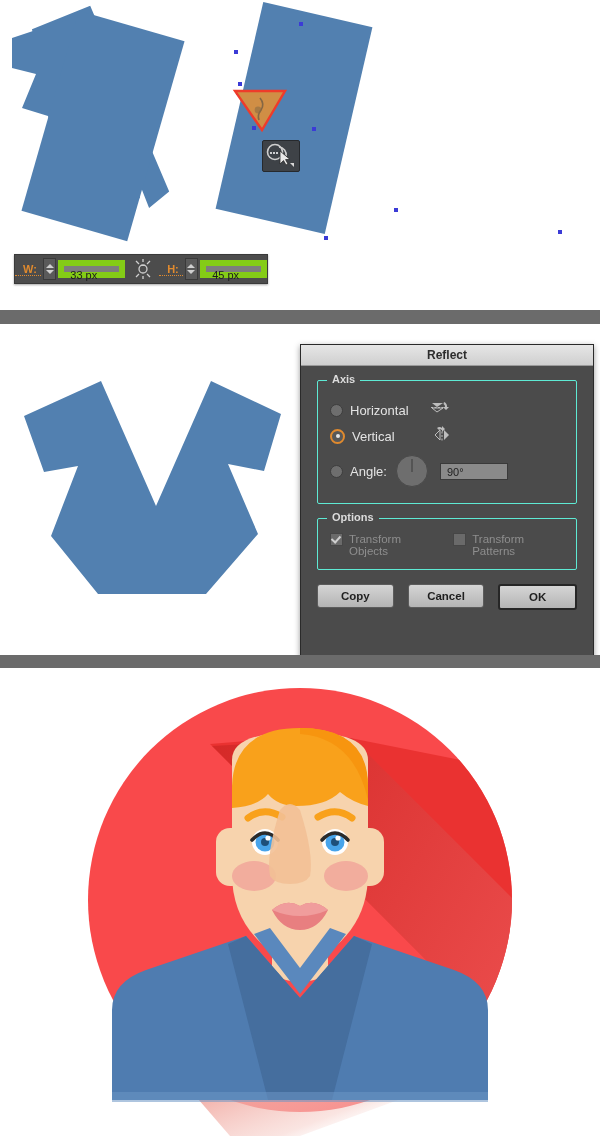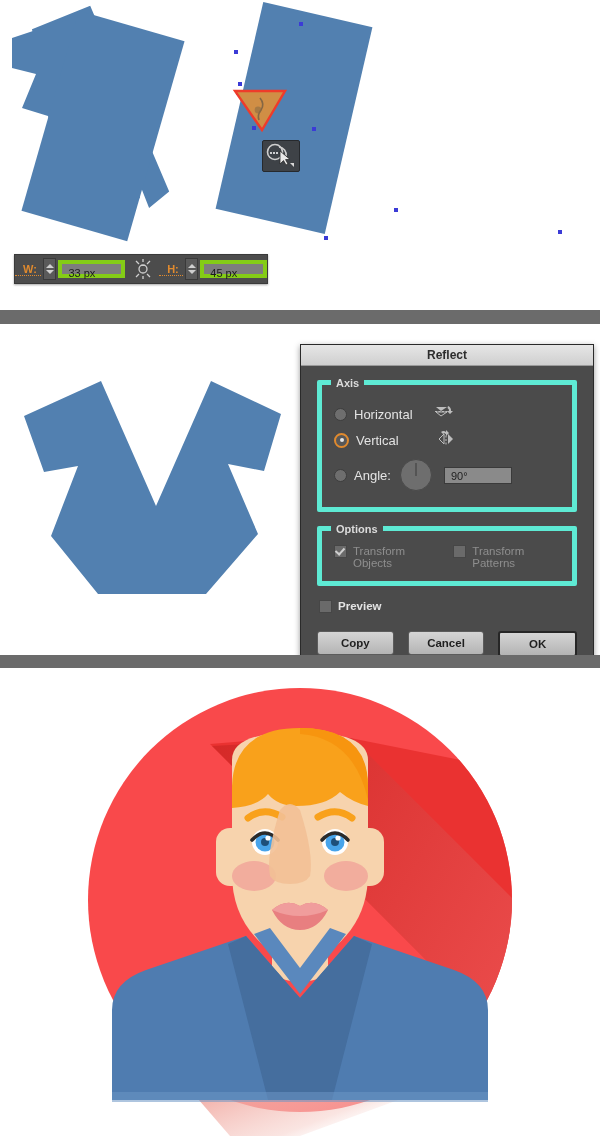--- a/index.html
+++ b/index.html
@@ -55,21 +55,21 @@
   }
   .stepper{
     width:14px;height:20px;background:#5a5a5a;border:1px solid #3a3a3a;
     display:flex;flex-direction:column;justify-content:center;align-items:center;
     gap:2px;margin-left:2px;
   }
   .stepper i{display:block;width:0;height:0;border-left:4px solid transparent;border-right:4px solid transparent;}
   .stepper i.up{border-bottom:4px solid #cfcfcf;}
   .stepper i.dn{border-top:4px solid #cfcfcf;}
   .wh-field{
-    width:78px;height:18px;background:#7d7d7d;border:4px solid #84cc16;
+    width:78px;height:18px;background:#7d7d7d;border:6px solid #84cc16;
     color:#1c1c1c;font-size:11px;line-height:18px;padding-left:6px;margin-left:2px;
     box-sizing:border-box;
   }
   #link-icon{width:22px;height:22px;margin:0 5px 0 7px;position:relative;}
 
   
   #panel-reflect{top:324px;height:331px;}
   #vshape{position:absolute;left:6px;top:42px;}
 
   .dialog{
@@ -79,21 +79,21 @@
   }
   .dialog-title{
     height:20px;line-height:20px;text-align:center;
     font-size:12px;font-weight:bold;color:#2d2d2d;
     background:linear-gradient(#e6e6e6,#cfcfcf);
     border-bottom:1px solid #9a9a9a;
   }
   .dialog-body{padding:14px 16px 0 16px;}
 
   .group{
-    border:5px solid #5eead4;border-radius:2px;position:relative;
+    border:1px solid #5eead4;border-radius:2px;position:relative;
     padding:16px 12px 12px 12px;margin-bottom:14px;
   }
   .group-legend{
     position:absolute;top:-8px;left:9px;background:#4b4b4b;
     padding:0 5px;font-size:11px;font-weight:bold;color:#dcdcdc;
   }
 
   .radio-row{display:flex;align-items:center;height:26px;}
   .radio{
     width:11px;height:11px;border-radius:50%;
@@ -276,24 +276,20 @@
         <div class="group" style="padding:14px 12px 12px 12px;">
           <span class="group-legend">Options</span>
           <div class="check-row">
             <span class="checkbox on"></span>
             <span class="check-label" style="margin-right:16px;">Transform Objects</span>
             <span class="checkbox"></span>
             <span class="check-label">Transform Patterns</span>
           </div>
         </div>
 
-        <div class="check-row" id="preview-row">
-          <span class="checkbox"></span>
-          <span class="check-label enabled" style="font-weight:bold;">Preview</span>
-        </div>
 
         <div class="btn-row">
           <div class="btn">Copy</div>
           <div class="btn">Cancel</div>
           <div class="btn default">OK</div>
         </div>
       </div>
     </div>
   </div>
 

